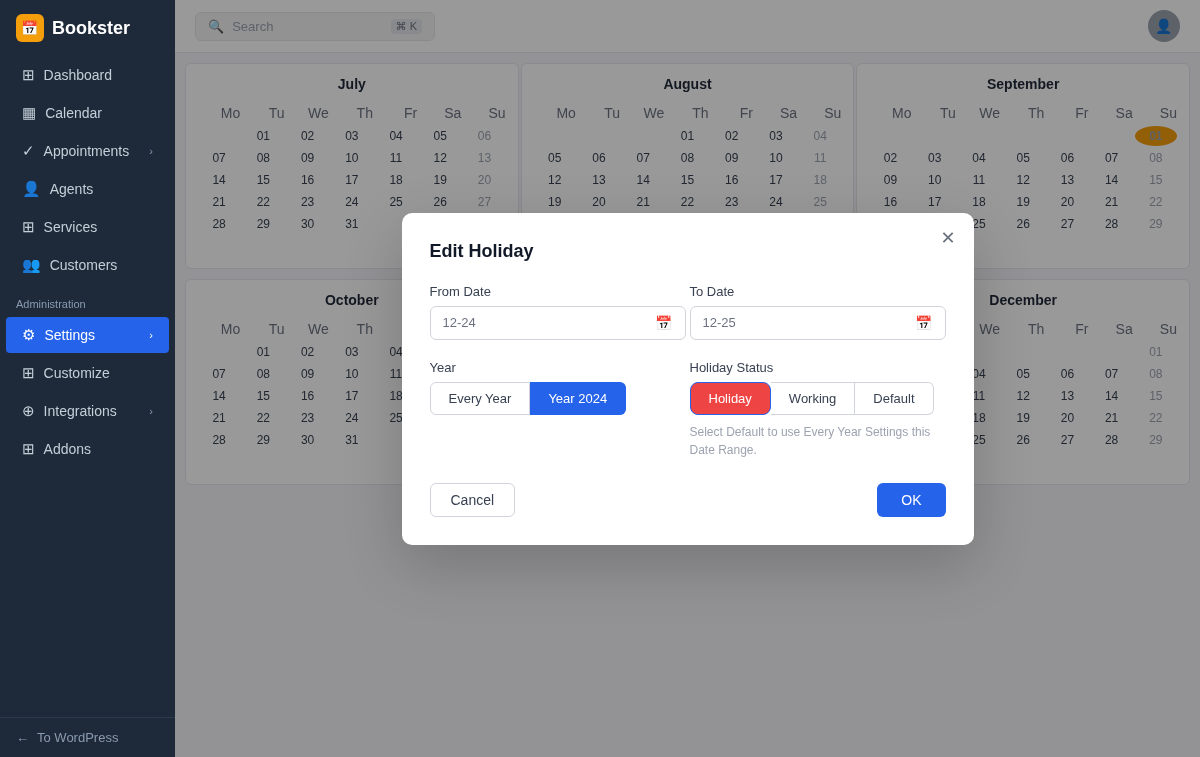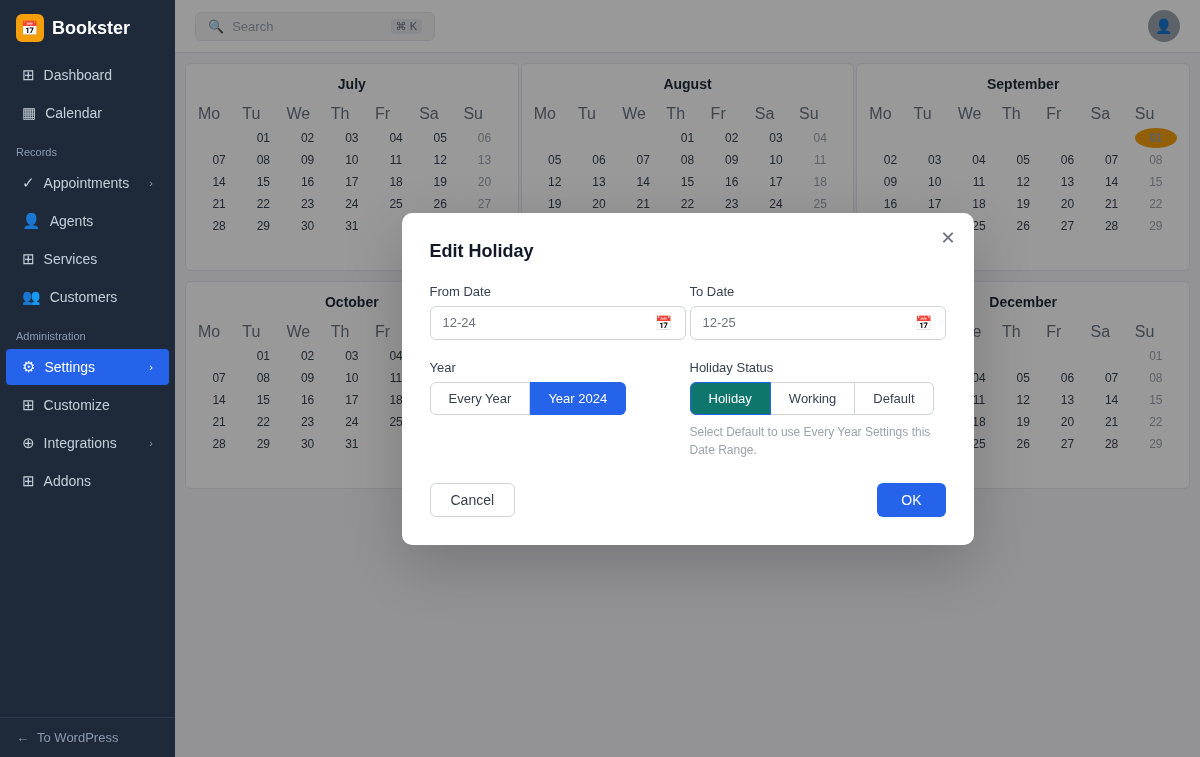--- a/index.html
+++ b/index.html
@@ -145,25 +145,25 @@
       margin-bottom: 10px;
       color: #1f2937;
     }
     .cal-grid {
       display: grid;
       grid-template-columns: repeat(7, 1fr);
       gap: 2px;
       font-size: 12px;
     }
     .cal-header {
-      text-align: left;
+      text-align: right;
       color: #6b7280;
       font-weight: 500;
       padding: 3px 0;
-      font-size: 16px;
+      font-size: 14px;
     }
     .cal-day {
       text-align: center;
       padding: 3px 2px;
       color: #374151;
       border-radius: 3px;
     }
     .cal-day.today {
       background: #f59e0b;
       color: #fff;
@@ -268,23 +268,24 @@
       border: 1px solid #d1d5db;
       background: #fff;
       cursor: pointer;
       color: #374151;
       font-weight: 500;
     }
     .status-btn:first-child { border-radius: 6px 0 0 6px; }
     .status-btn:last-child { border-radius: 0 6px 6px 0; }
     .status-btn:not(:first-child) { border-left: none; }
     .status-btn.active {
-      background: #0f766e;
+      background: #ef4444;
       color: #fff;
       border-color: #2563eb;
+      border-radius: 8px;
     }
 
     .modal-hint {
       font-size: 12px;
       color: #9ca3af;
       margin-top: 8px;
       line-height: 1.5;
     }
 
     .modal-footer {
@@ -330,21 +331,20 @@
       <span>Dashboard</span>
     </div>
   </div>
   <div class="sidebar-item">
     <div class="sidebar-item-left">
       <span class="sidebar-icon">▦</span>
       <span>Calendar</span>
     </div>
   </div>
 
-  <div class="sidebar-section-label">Records</div>
 
   <div class="sidebar-item">
     <div class="sidebar-item-left">
       <span class="sidebar-icon">✓</span>
       <span>Appointments</span>
     </div>
     <span class="sidebar-chevron">›</span>
   </div>
   <div class="sidebar-item">
     <div class="sidebar-item-left">

